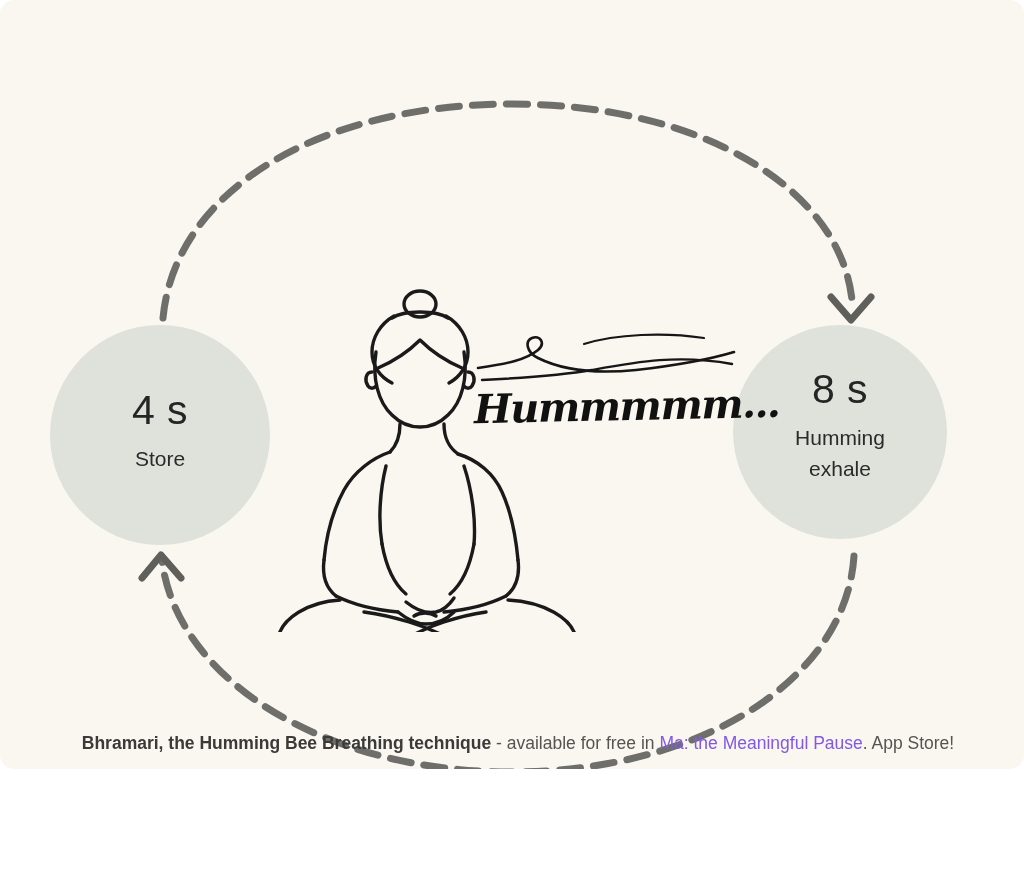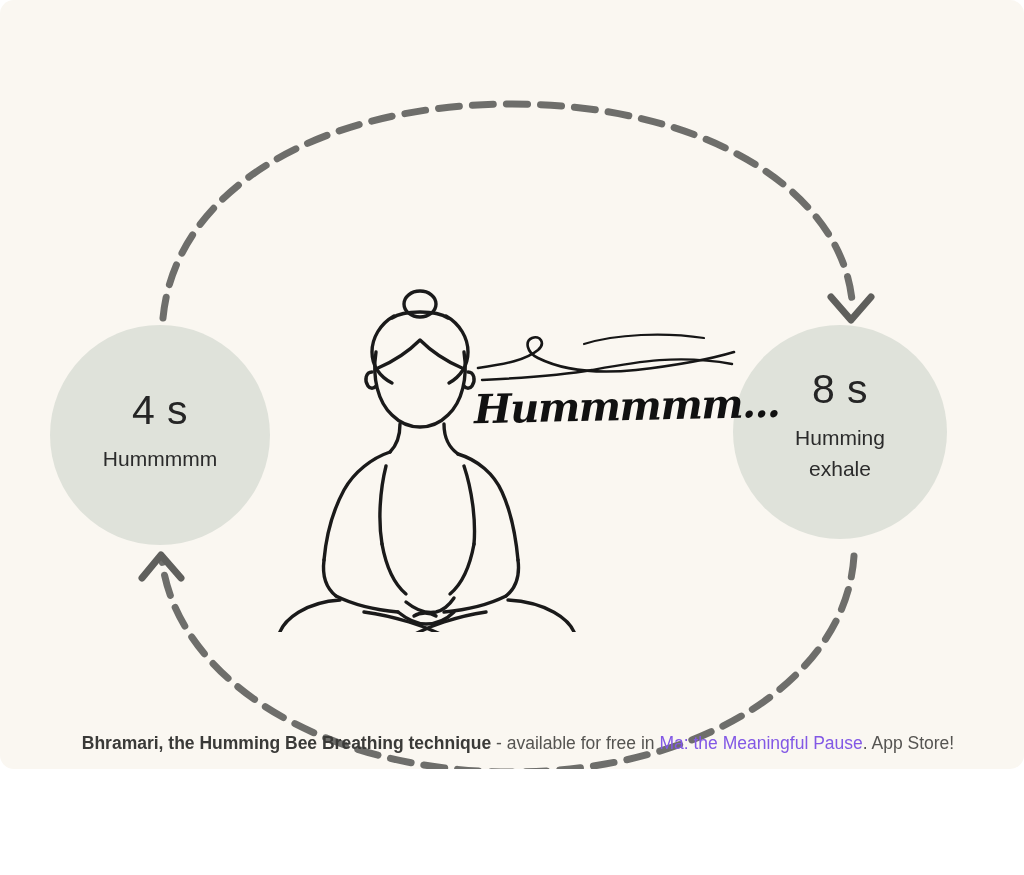--- a/index.html
+++ b/index.html
@@ -129,21 +129,21 @@
 
     <path d="M 831 297 L 851 320 L 871 297" fill="none" stroke="#5F5F5C" stroke-width="7" stroke-linecap="round" stroke-linejoin="round"></path>
 
     <path d="M 854 556 C 846 680 700 772 512 772 C 322 772 176 678 162 560" fill="none" stroke="#6E6E6B" stroke-width="7" stroke-linecap="round" stroke-dasharray="21 13"></path>
 
     <path d="M 142 578 L 161 555 L 181 578" fill="none" stroke="#5F5F5C" stroke-width="7" stroke-linecap="round" stroke-linejoin="round"></path>
   </svg>
 
   <div class="phase-circle" id="circle-inhale">
     <div class="phase-duration">4 s</div>
-    <div class="phase-label">Hummmmm</div>
+    <div class="phase-label">Store</div>
   </div>
 
   <div class="phase-circle" id="circle-exhale">
     <div class="phase-duration">8 s</div>
     <div class="phase-label">
       <div>Humming</div>
       <div>exhale</div>
     </div>
   </div>
 

